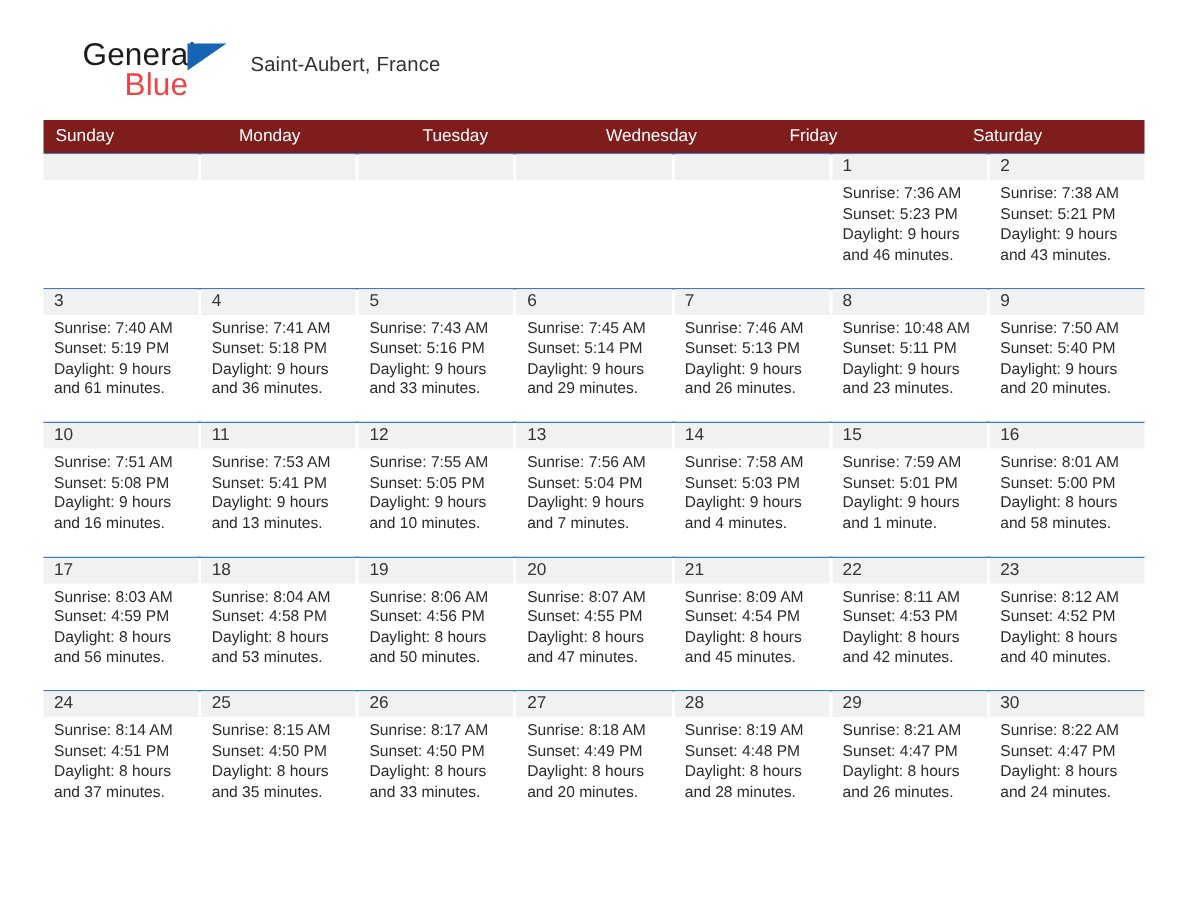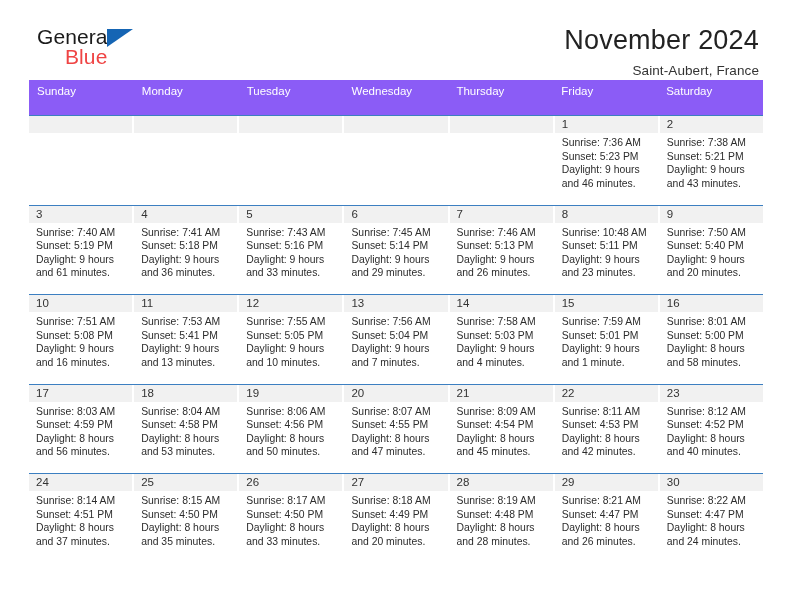--- a/index.html
+++ b/index.html
@@ -20,23 +20,23 @@
     height: 612px;
     box-sizing: border-box;
     padding: 0 29px;
   }
 
   
   .header {
     height: 72px;
     display: flex;
     align-items: flex-start;
-    justify-content: space-between;
     padding-top: 26px;
     box-sizing: border-box;
+    margin-left: 18px;
   }
   .logo {
     position: relative;
     width: 120px;
     height: 46px;
     line-height: 1;
     user-select: none;
   }
   .logo-general {
     position: absolute;
@@ -83,22 +83,22 @@
     letter-spacing: .1px;
   }
 
   
   .calendar {
     width: 734px;
     margin-top: 8px;
   }
   .weekday-row {
     display: flex;
-    background: #8b5cf6;
-    height: 35px;
+    background: #7f1d1d;
+    height: 22px;
   }
   .weekday {
     flex: 1 1 0;
     color: #ffffff;
     font-size: 11.5px;
     line-height: 22px;
     padding-left: 8px;
     box-sizing: border-box;
     white-space: nowrap;
   }
@@ -144,34 +144,32 @@
 
   <div class="header">
 
     <div class="logo">
       <span class="logo-general">General</span>
       <span class="logo-tri"></span>
       <span class="logo-blue">Blue</span>
     </div>
 
     <div class="title-block">
-      <div class="cal-title">November 2024</div>
       <div class="cal-subtitle">Saint-Aubert, France</div>
     </div>
 
   </div>
 
   <div class="calendar">
 
     <div class="weekday-row">
       <div class="weekday">Sunday</div>
       <div class="weekday">Monday</div>
       <div class="weekday">Tuesday</div>
       <div class="weekday">Wednesday</div>
-      <div class="weekday">Thursday</div>
       <div class="weekday">Friday</div>
       <div class="weekday">Saturday</div>
     </div>
 
     <div class="week-row">
       <div class="day-cell empty">
         <div class="day-num"></div>
         <div class="day-info">
           <div></div>
           <div></div>

